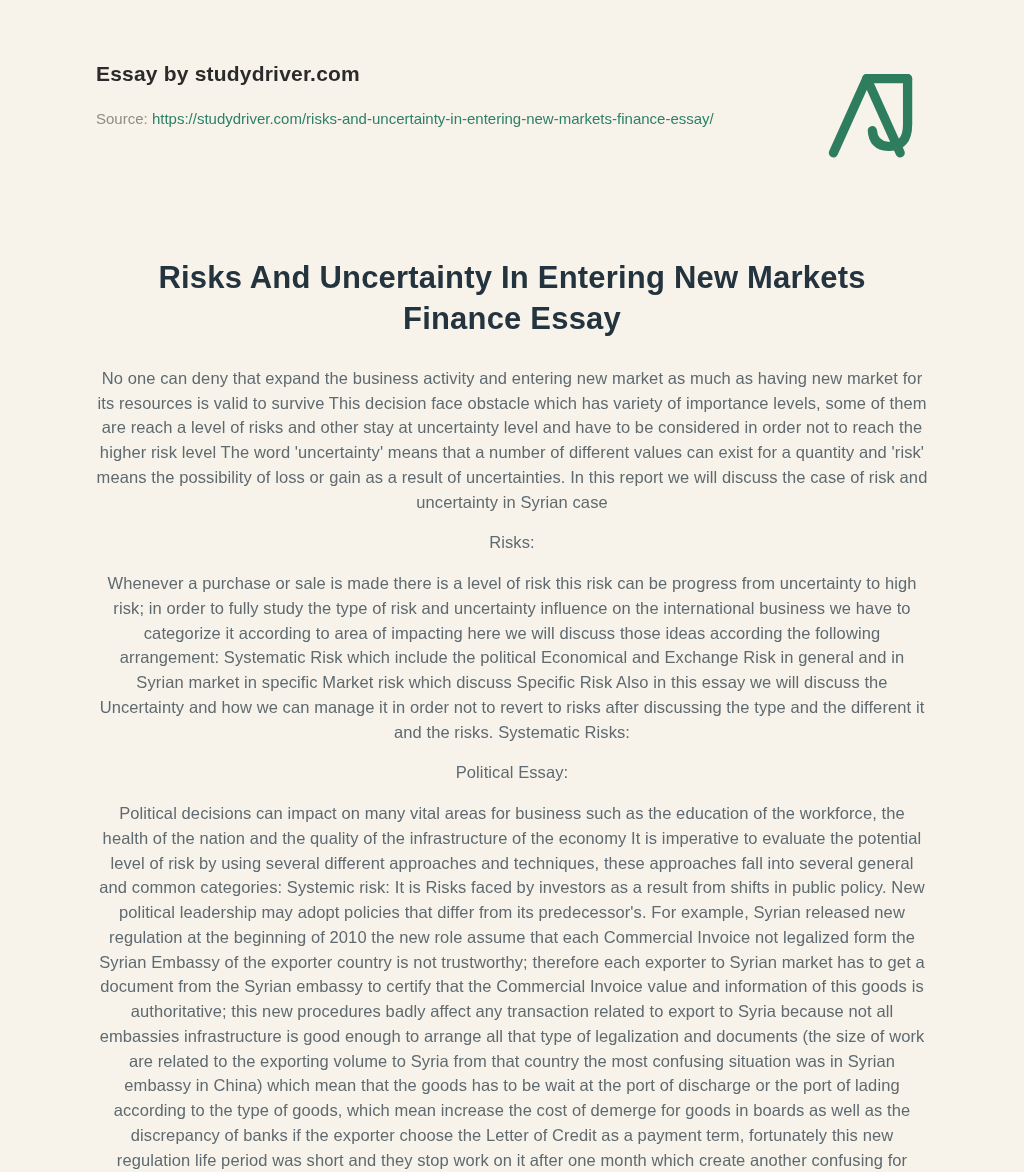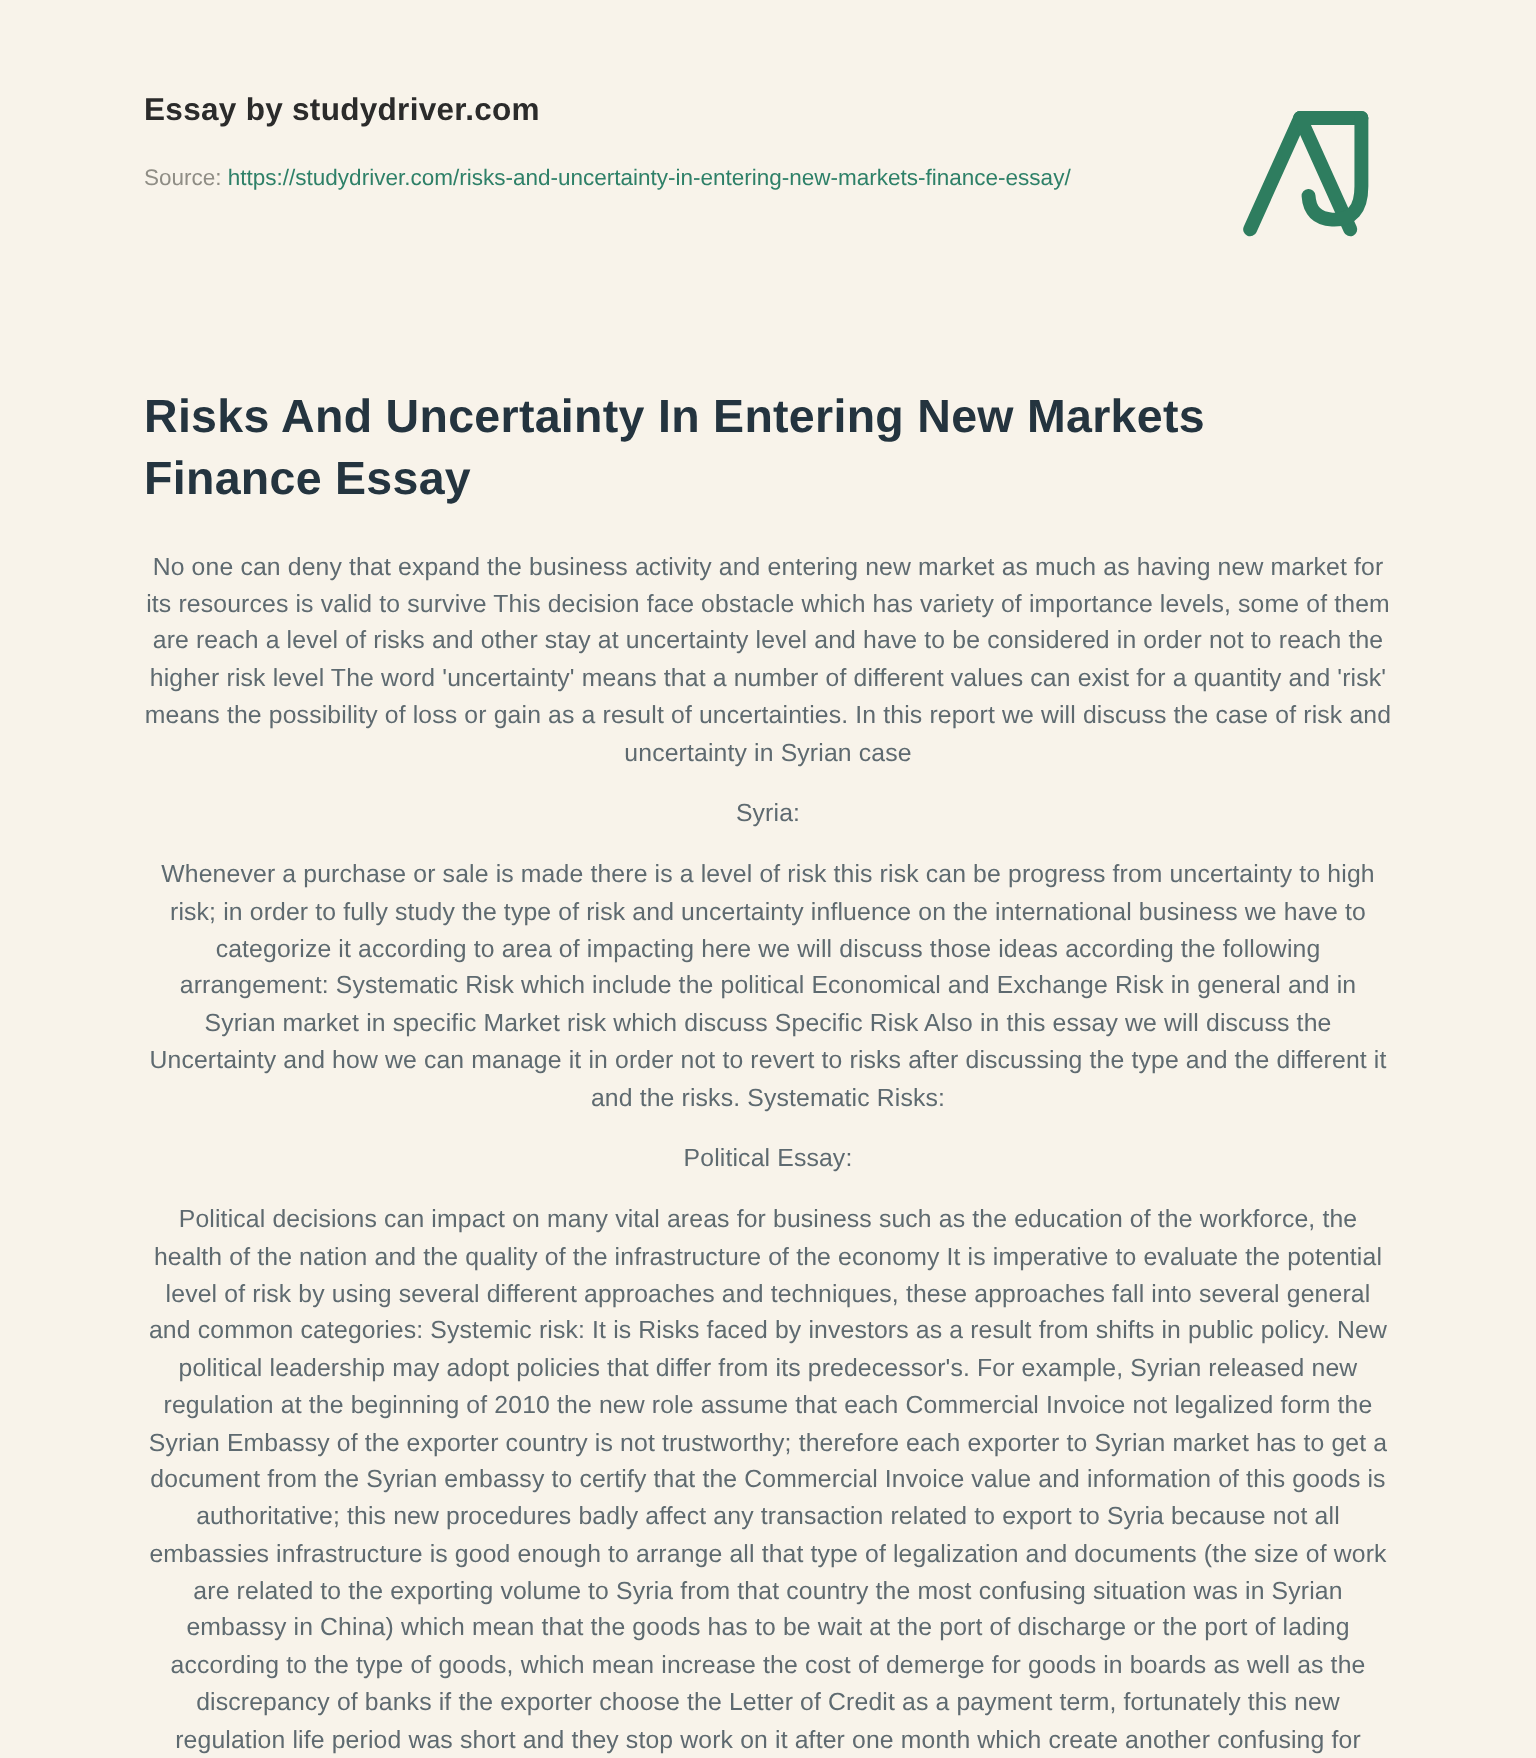--- a/index.html
+++ b/index.html
@@ -17,21 +17,21 @@
     font-size:21px; font-weight:700; color:#2b2b2b; letter-spacing:.2px;
   }
   .source {
     margin-top:22px; font-size:15px; line-height:1.5; color:#8f8d85;
     max-width:672px; overflow-wrap:anywhere;
   }
   .source a { color:#2e8068; text-decoration:none; }
   .logo { width:102px; height:94px; flex:0 0 auto; margin-top:4px; }
   .title {
     margin-top:98px; font-size:31px; line-height:1.32; font-weight:700;
-    color:#24343f; letter-spacing:.2px;
+    color:#24343f; letter-spacing:.2px;text-align:center;
   }
   .content { margin-top:26px; }
   .content p {
     font-size:16.5px; line-height:1.5; color:#5e6a70;
     margin-bottom:16px; letter-spacing:.1px;text-align:center;
   }
 </style>
 </head>
 <body>
 
@@ -53,20 +53,20 @@
         <path d="M44 13 L88 13"></path>
         <path d="M88 13 L88 62 Q88 87 67 86 Q51 85 50 69"></path>
       </g>
     </svg>
   </header>
 
   <main>
     <h1 class="title">Risks And Uncertainty In Entering New Markets Finance Essay</h1>
     <div class="content">
         <p>No one can deny that expand the business activity and entering new market as much as having new market for its resources is valid to survive This decision face obstacle which has variety of importance levels, some of them are reach a level of risks and other stay at uncertainty level and have to be considered in order not to reach the higher risk level The word 'uncertainty' means that a number of different values can exist for a quantity and 'risk' means the possibility of loss or gain as a result of uncertainties. In this report we will discuss the case of risk and uncertainty in Syrian case</p>
-        <p>Syria:</p>
+        <p>Risks:</p>
         <p>Whenever a purchase or sale is made there is a level of risk this risk can be progress from uncertainty to high risk; in order to fully study the type of risk and uncertainty influence on the international business we have to categorize it according to area of impacting here we will discuss those ideas according the following arrangement: Systematic Risk which include the political Economical and Exchange Risk in general and in Syrian market in specific Market risk which discuss Specific Risk Also in this essay we will discuss the Uncertainty and how we can manage it in order not to revert to risks after discussing the type and the different it and the risks. Systematic Risks:</p>
         <p>Political Essay:</p>
         <p>Political decisions can impact on many vital areas for business such as the education of the workforce, the health of the nation and the quality of the infrastructure of the economy It is imperative to evaluate the potential level of risk by using several different approaches and techniques, these approaches fall into several general and common categories: Systemic risk: It is Risks faced by investors as a result from shifts in public policy. New political leadership may adopt policies that differ from its predecessor's. For example, Syrian released new regulation at the beginning of 2010 the new role assume that each Commercial Invoice not legalized form the Syrian Embassy of the exporter country is not trustworthy; therefore each exporter to Syrian market has to get a document from the Syrian embassy to certify that the Commercial Invoice value and information of this goods is authoritative; this new procedures badly affect any transaction related to export to Syria because not all embassies infrastructure is good enough to arrange all that type of legalization and documents (the size of work are related to the exporting volume to Syria from that country the most confusing situation was in Syrian embassy in China) which mean that the goods has to be wait at the port of discharge or the port of lading according to the type of goods, which mean increase the cost of demerge for goods in boards as well as the discrepancy of banks if the exporter choose the Letter of Credit as a payment term, fortunately this new regulation life period was short and they stop work on it after one month which create another confusing for internatio</p>
       </div>
   </main>
 
 </div>
 
 </body></html>

